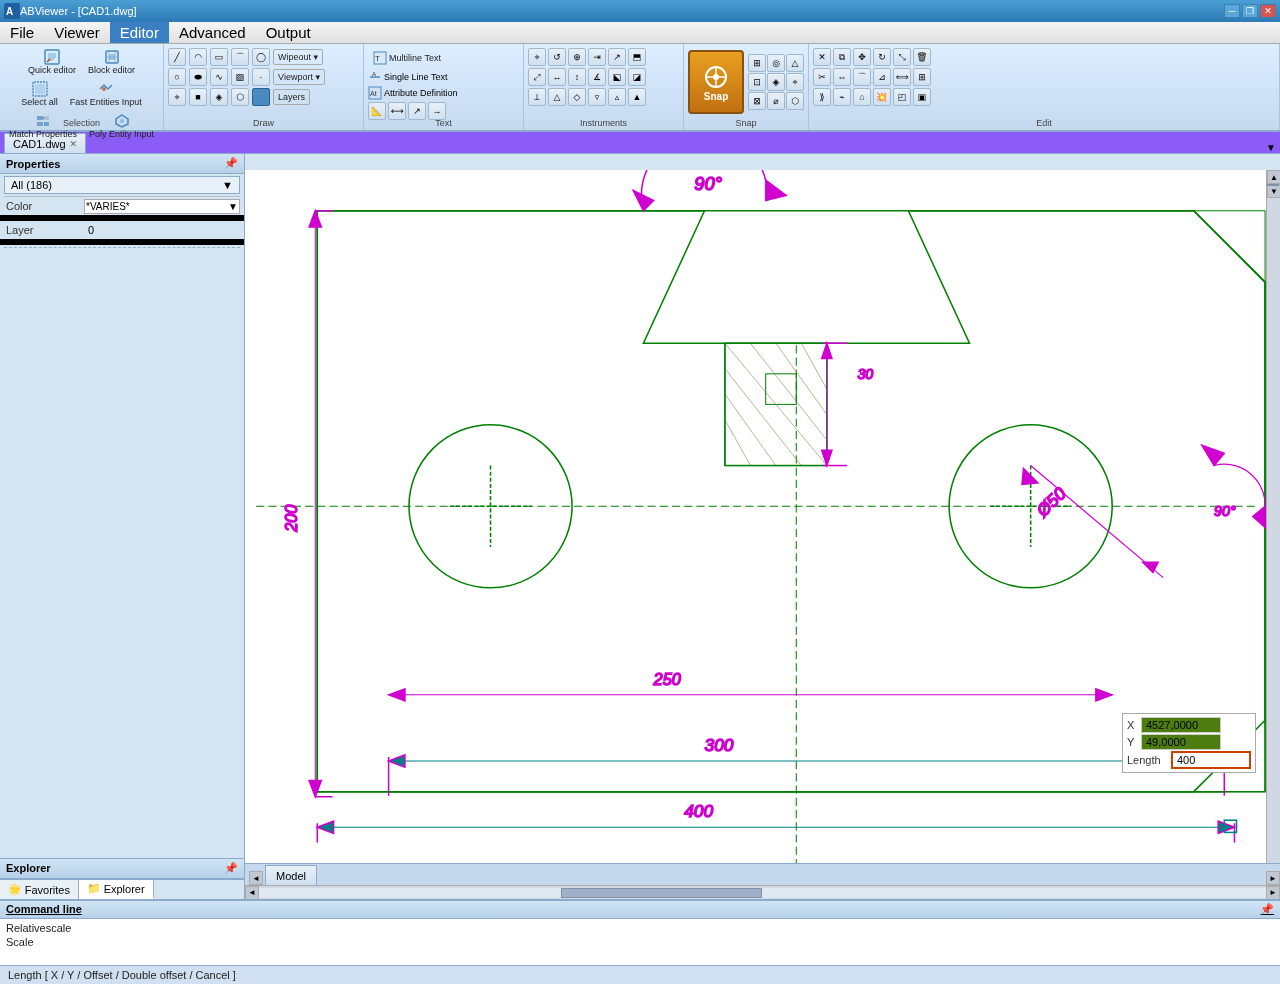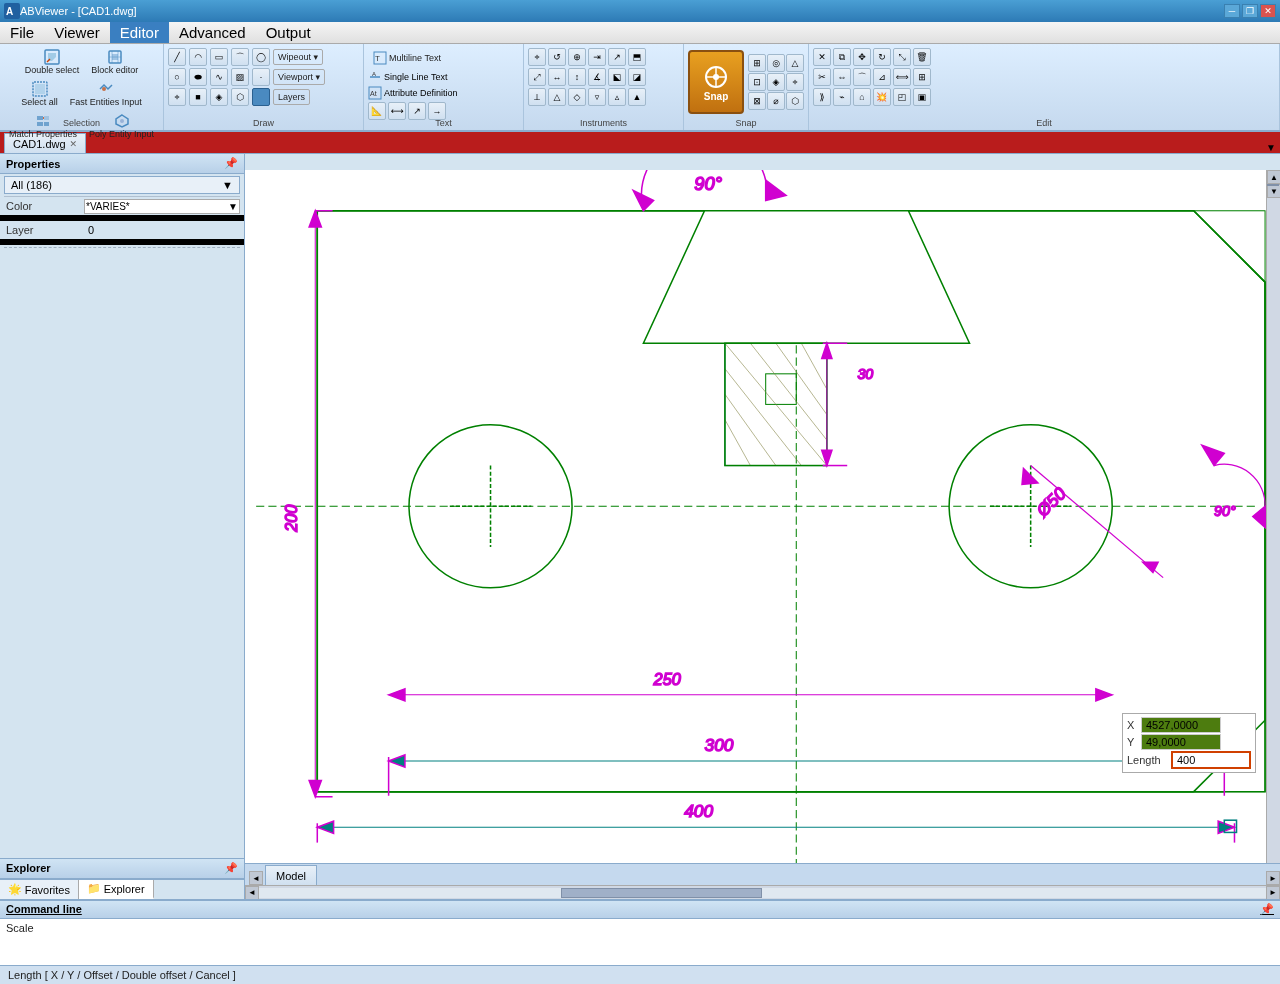--- a/index.html
+++ b/index.html
@@ -103,21 +103,21 @@
       border-radius: 4px;
       width: 56px; height: 64px;
       display: flex; flex-direction: column;
       align-items: center; justify-content: center;
       color: white; font-size: 10px; font-weight: bold;
       cursor: pointer;
     }
 
     
     .tab-strip {
-      background: #b91c1c;
+      background: #8b5cf6;
       border-bottom: 1px solid #8aabcc;
       display: flex;
       align-items: flex-end;
       height: 22px;
       padding-left: 4px;
     }
     .tab {
       background: linear-gradient(to bottom, #e8f0f8, #d0e0f0);
       border: 1px solid #8aabcc;
       border-bottom: none;
@@ -378,21 +378,21 @@
     <div class="ribbon-group" style="min-width:140px; padding-bottom:16px;">
       <div class="ribbon-row">
         <div class="ribbon-btn">
           <div class="ribbon-icon">
             <svg width="16" height="16" viewBox="0 0 16 16">
                 <rect x="1" y="1" width="14" height="14" rx="1" fill="none" stroke="#4a8ac0" stroke-width="1.5"></rect>
                 <path d="M4 4 L12 4 L12 8 L8 12 L4 12 Z" fill="#6aaccf" opacity="0.5"></path>
                 <path d="M3 13 L6 10" stroke="#d04000" stroke-width="1.5"></path>
               </svg>
           </div>
-          <span style="font-size:9px;white-space:nowrap;">Double select</span>
+          <span style="font-size:9px;white-space:nowrap;">Quick editor</span>
         </div>
         <div class="ribbon-btn">
           <div class="ribbon-icon">
             <svg width="16" height="16" viewBox="0 0 16 16">
                 <rect x="2" y="2" width="12" height="12" rx="1" fill="none" stroke="#4a8ac0" stroke-width="1.5"></rect>
                 <rect x="5" y="5" width="6" height="6" fill="#4a8ac0" opacity="0.4"></rect>
                 <path d="M5 2 L5 14 M11 2 L11 14 M2 8 L14 8" stroke="#4a8ac0" stroke-width="0.8" opacity="0.6"></path>
               </svg>
           </div>
           <span style="font-size:9px;white-space:nowrap;">Block editor</span>
@@ -832,18 +832,19 @@
 
     </div>
   </div>
 
   <div>
     <div class="cmd-line-header">
       <span>Command line</span>
       <span style="cursor:pointer;">📌</span>
     </div>
     <div class="cmd-area">
+      <div class="cmd-line">Relativescale</div>
       <div class="cmd-line">Scale</div>
     </div>
     <div class="cmd-bar">Length  [  X  /  Y  /  Offset  /  Double offset  /  Cancel  ]</div>
   </div>
 
 </div>
 
 </body></html>

